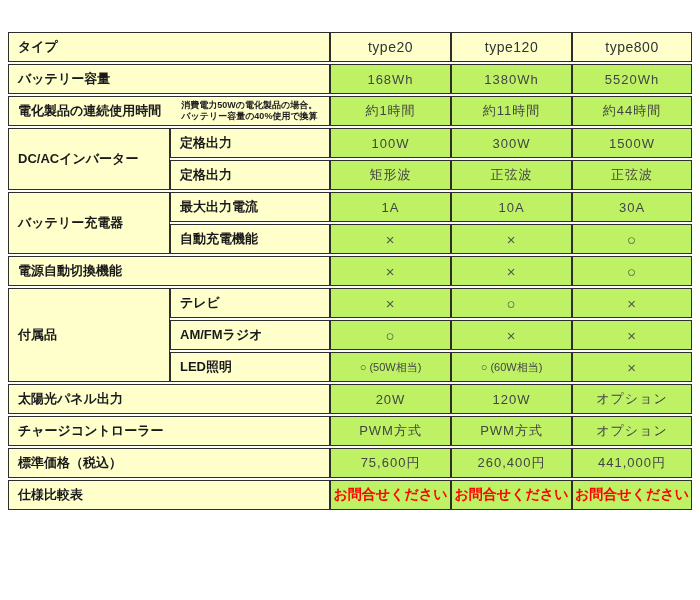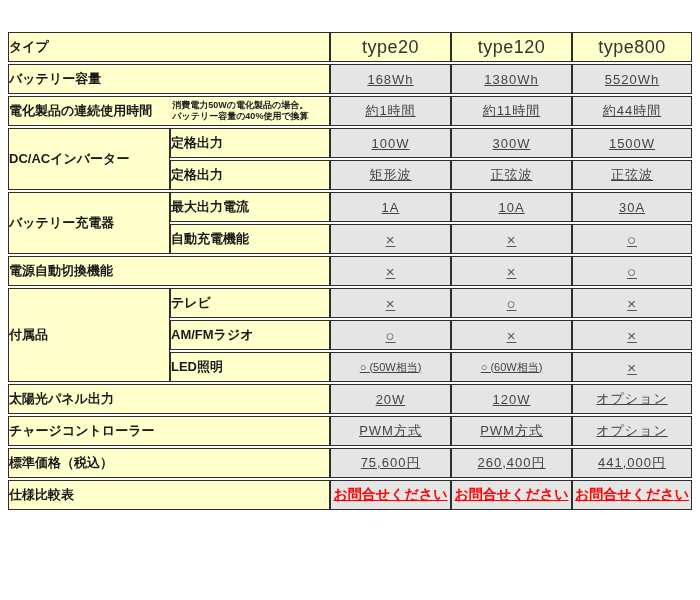--- a/index.html
+++ b/index.html
@@ -16,28 +16,28 @@
   table.spec{
     border-collapse:separate;border-spacing:0 2px;
     table-layout:fixed;width:684px;background:#fff;
   }
   td,th{
     border:1px solid #2e2e2e;box-sizing:border-box;
     height:30px;padding:0;overflow:hidden;white-space:nowrap;
   }
   .lbl{
     background:#FFFFCC;text-align:left;font-weight:bold;
-    font-size:13px;padding-left:0;color:#1a1a1a;
+    font-size:13px;padding-left:9px;color:#1a1a1a;
   }
   .val{
-    background:#e5e5e5;text-align:center;font-size:13px;
-    color:#444;letter-spacing:1px;font-weight:normal;text-decoration:underline;
+    background:#bef264;text-align:center;font-size:13px;
+    color:#444;letter-spacing:1px;font-weight:normal;
   }
   .head-val{
-    background:#FFFFCC;text-align:center;font-size:18px;
+    background:#FFFFCC;text-align:center;font-size:14px;
     color:#333;font-weight:normal;letter-spacing:.5px;
   }
   .sym{font-size:15px;color:#555;}
   .small-val{font-size:11px;letter-spacing:0;}
   .alert{color:#FF0000;font-weight:bold;font-size:14px;letter-spacing:0;}
   .lbl-flex{display:flex;align-items:center;height:100%;}
   .lbl-flex .main{font-weight:bold;font-size:13px;}
   .note{
     font-size:9px;font-weight:bold;line-height:1.25;color:#222;
     margin-left:20px;white-space:nowrap;

